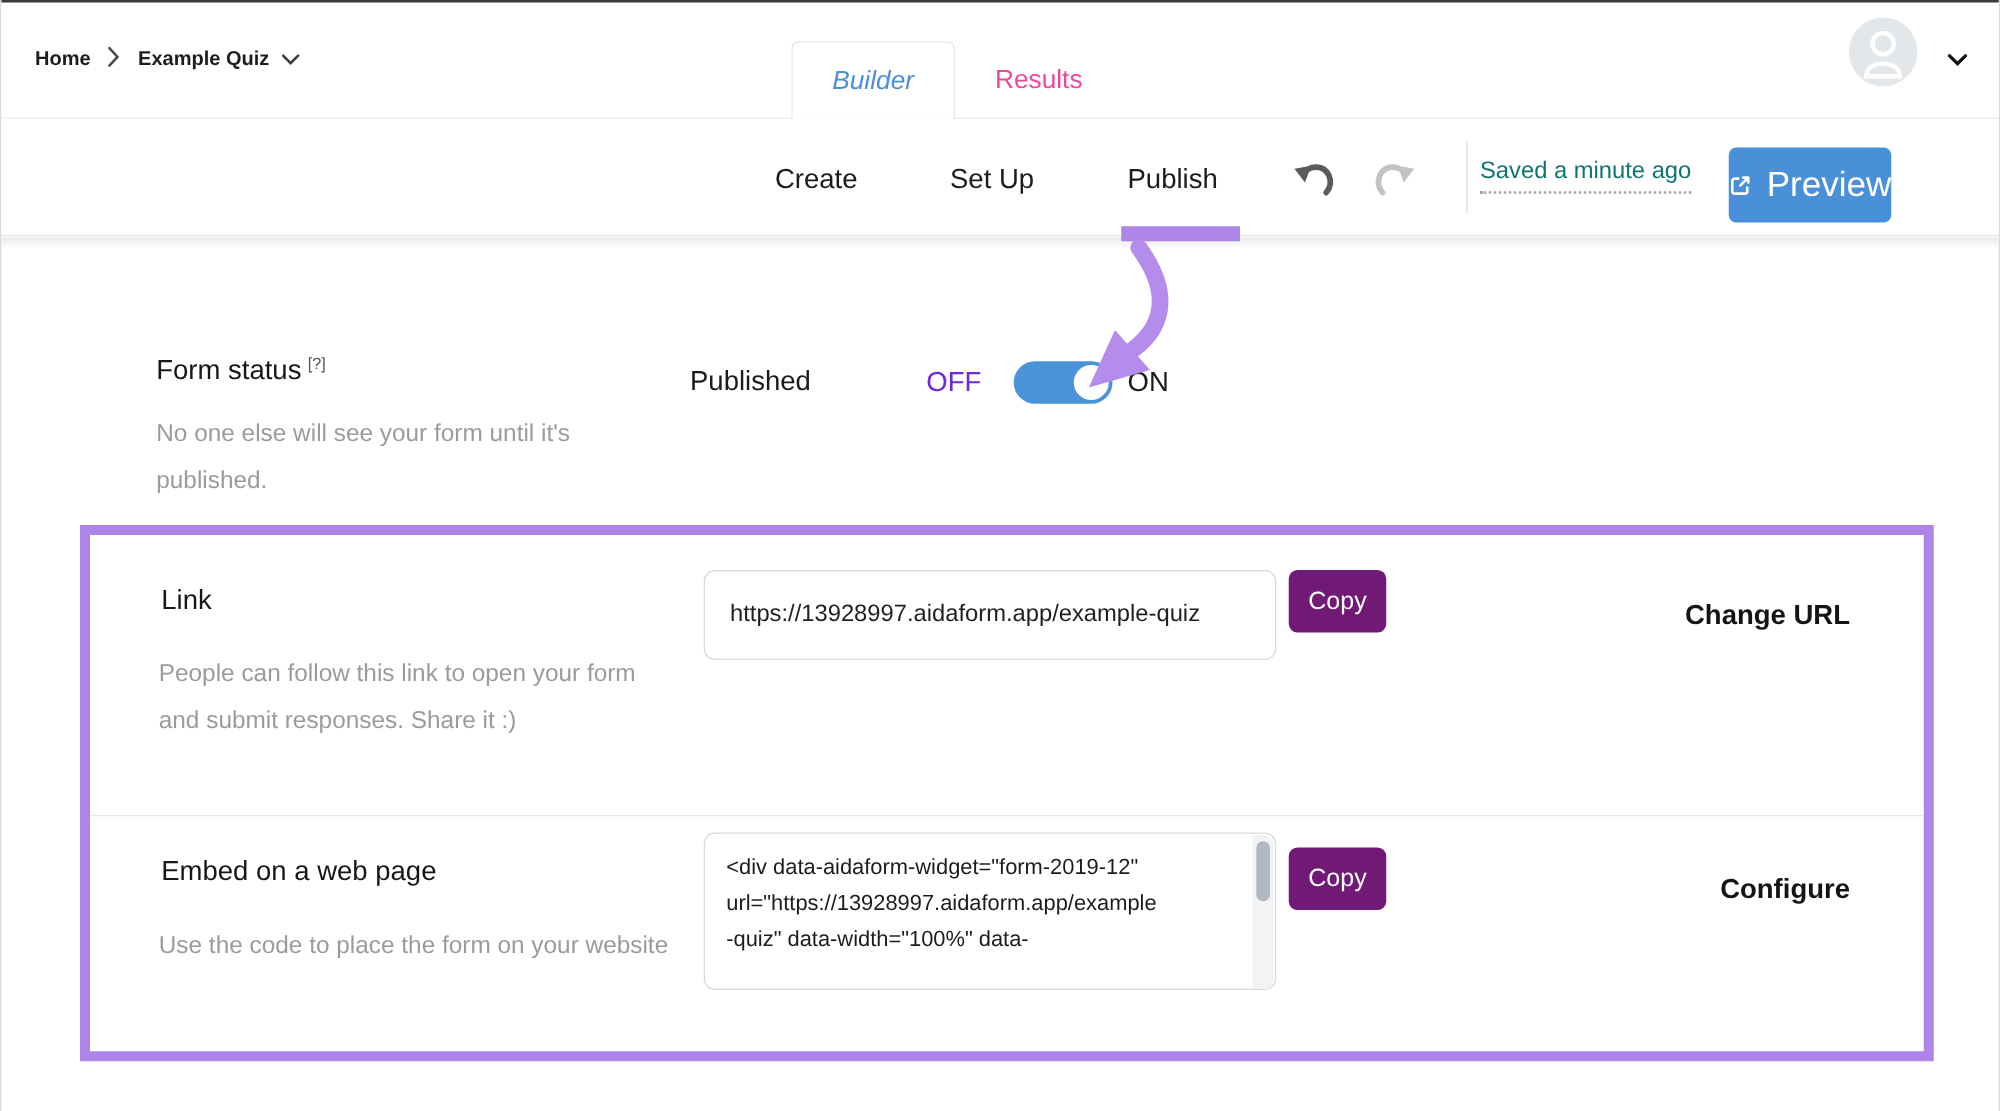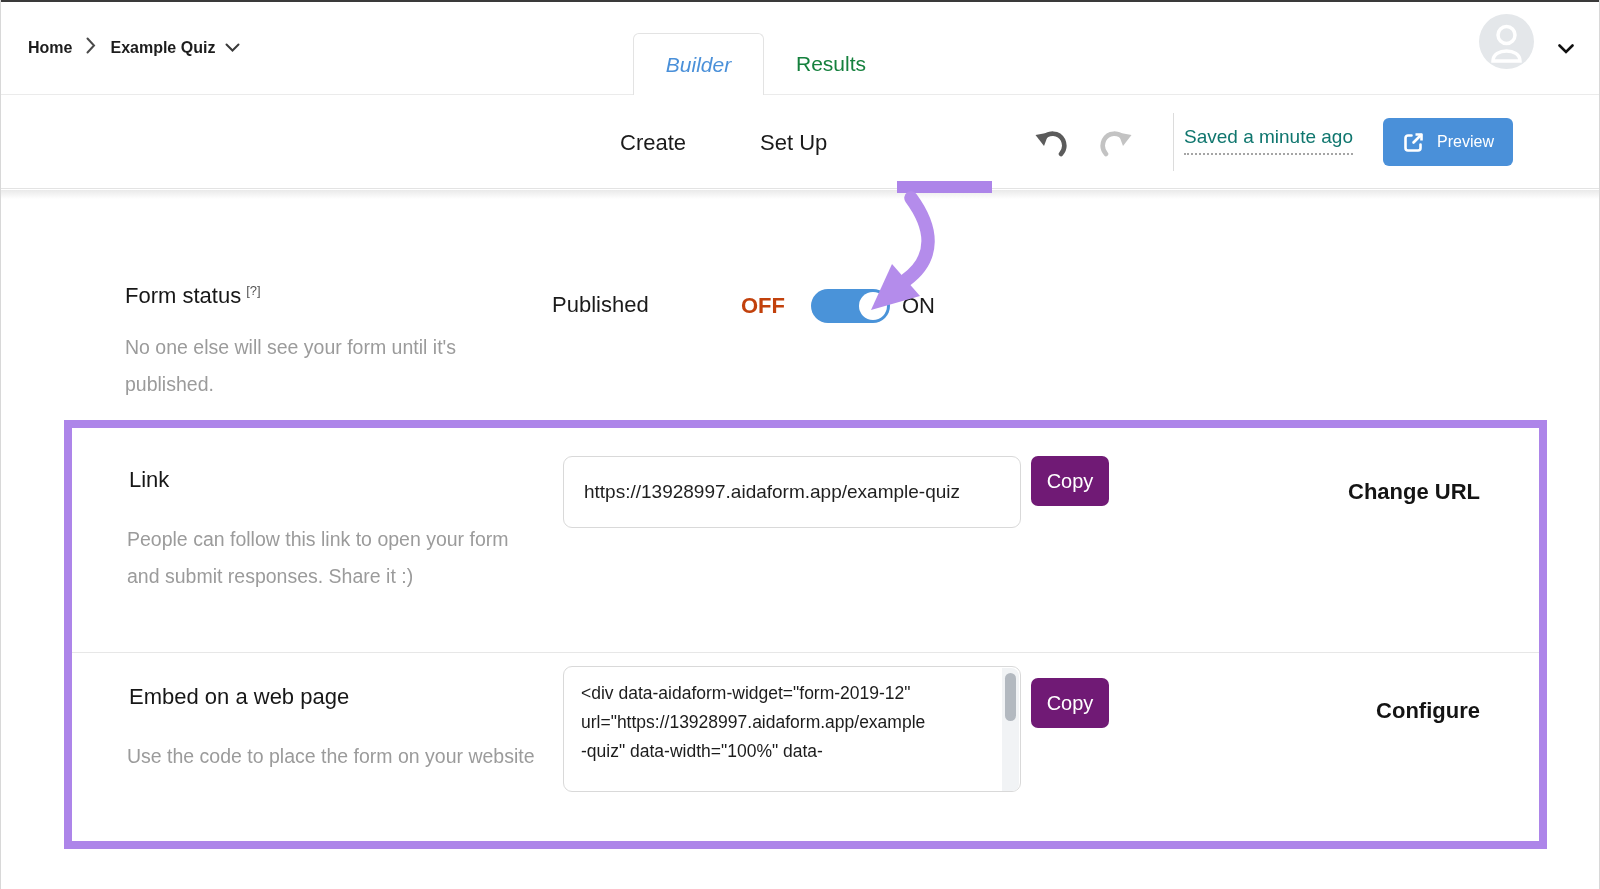--- a/index.html
+++ b/index.html
@@ -12,44 +12,44 @@
   }
   .top-edge { position:absolute; left:0; top:0; width:1600px; height:2px; background:#3a3a3a; z-index:50; }
 
   
   .header { position:absolute; left:0; top:0; width:1600px; height:95px; background:#fff; border-bottom:1px solid #ebebeb; z-index:5; }
   .breadcrumb { position:absolute; left:27px; top:0; height:95px; display:flex; align-items:center; gap:14px; }
   .crumb { font-size:16px; font-weight:600; color:#1d1d1d; cursor:pointer; }
   .crumb-current { display:flex; align-items:center; gap:10px; cursor:pointer; }
   .header-tab { position:absolute; top:33px; height:62px; display:flex; align-items:center; justify-content:center; font-size:21px; cursor:pointer; }
   .tab-builder { left:632px; width:131px; background:#fff; border:1px solid #e3e3e3; border-bottom:none; border-radius:6px 6px 0 0; color:#4a90d9; z-index:6;font-style:italic; }
-  .tab-results { left:775px; width:110px; color:#15803d; }
+  .tab-results { left:775px; width:110px; color:#ec4899; }
   .avatar { position:absolute; left:1478px; top:14px; width:55px; height:55px; border-radius:50%; background:#e4e7ea; display:flex; align-items:center; justify-content:center; cursor:pointer; }
   .header-caret { position:absolute; left:1557px; top:40px; cursor:pointer; }
 
   
   .toolbar { position:absolute; left:0; top:96px; width:1600px; height:93px; background:#fff; border-bottom:1px solid #e3e3e3; z-index:4; }
   .toolbar-shadow { position:absolute; left:0; top:190px; width:1600px; height:9px; background:linear-gradient(#e9e9e9, rgba(255,255,255,0)); z-index:3; }
   .tb-tab { position:absolute; top:0; height:93px; display:flex; align-items:center; font-size:22px; color:#1b1b1b; cursor:pointer; }
   .tb-create { left:619px; } .tb-setup { left:759px; } .tb-publish { left:901px; }
   .tab-underline { position:absolute; left:896px; top:85px; width:95px; height:12px; background:#ad85e9; }
   .icon-btn { position:absolute; top:30px; width:36px; height:34px; display:flex; align-items:center; justify-content:center; cursor:pointer; }
   .undo-btn { left:1033px; } .redo-btn { left:1096px; }
   .tb-divider { position:absolute; left:1172px; top:17px; width:1px; height:58px; background:#dcdcdc; }
   .saved-status { position:absolute; left:1183px; top:30px; font-size:19px; color:#0f766e; border-bottom:2px dotted #a5a5a5; padding-bottom:5px; cursor:pointer; }
-  .preview-btn { position:absolute; left:1382px; top:22px; width:130px; height:48px; background:#4a90d9; border:none; border-radius:6px; color:#fff; font-size:16px; font-family:inherit; display:flex; align-items:center; justify-content:center; gap:12px; cursor:pointer; }
+  .preview-btn { position:absolute; left:1382px; top:22px; width:130px; height:60px; background:#4a90d9; border:none; border-radius:6px; color:#fff; font-size:28px; font-family:inherit; display:flex; align-items:center; justify-content:center; gap:12px; cursor:pointer; }
 
   
   .section-title { font-size:22px; color:#171717; }
   .section-desc { font-size:19.5px; color:#9b9b9b; line-height:37px; }
   .help-sup { font-size:13px; color:#555; vertical-align:super; margin-left:5px; cursor:pointer; }
   .formstatus-title { position:absolute; left:124px; top:283px; }
   .formstatus-desc { position:absolute; left:124px; top:329px; width:400px; }
   .published-label { position:absolute; left:551px; top:292px; font-size:22px; }
-  .toggle-off { position:absolute; left:740px; top:293px; font-size:22px; color:#c2410c;font-weight:bold; }
+  .toggle-off { position:absolute; left:740px; top:293px; font-size:22px; color:#6d28d9; }
   .toggle { position:absolute; left:810px; top:289px; width:79px; height:34px; border-radius:17px; background:#4a93d9; cursor:pointer; }
   .toggle-knob { position:absolute; right:3px; top:3px; width:28px; height:28px; border-radius:50%; background:#fff; }
   .toggle-on { position:absolute; left:901px; top:293px; font-size:22px; color:#1b1b1b; }
   .arrow-annotation { position:absolute; left:840px; top:190px; z-index:10; pointer-events:none; }
 
   
   .highlight-box { position:absolute; left:63px; top:420px; width:1483px; height:429px; border:8px solid #ad85e9; background:#fff;text-decoration:underline; }
   .hl-inner { position:relative; width:100%; height:100%; }
   .row-divider { position:absolute; left:0; top:224px; width:100%; height:1px; background:#e7e7e7; }
   .link-title { position:absolute; left:57px; top:39px; }
@@ -99,20 +99,21 @@
   <span class="header-caret">
     <svg width="16" height="10" viewBox="0 0 16 10">
         <path d="M1.5 1.5 L8 8 L14.5 1.5" stroke="#111" stroke-width="2.6" fill="none" stroke-linecap="round"></path>
       </svg>
   </span>
 </div>
 
 <div class="toolbar">
   <div class="tb-tab tb-create">Create</div>
   <div class="tb-tab tb-setup">Set Up</div>
+  <div class="tb-tab tb-publish">Publish</div>
   <div class="tab-underline"></div>
 
   <div class="icon-btn undo-btn">
     <svg width="34" height="30" viewBox="0 0 34 30">
       <path d="M8 11 C13 3.5, 24 4, 28 12 C30.5 17.5, 29 22.5, 26 26" stroke="#5b5b5b" stroke-width="4.6" fill="none" stroke-linecap="round"></path>
       <polygon points="0.5,7 14,4.5 9,18" fill="#5b5b5b"></polygon>
     </svg>
   </div>
   <div class="icon-btn redo-btn">
     <svg width="34" height="30" viewBox="0 0 34 30" style="transform:scaleX(-1)">

